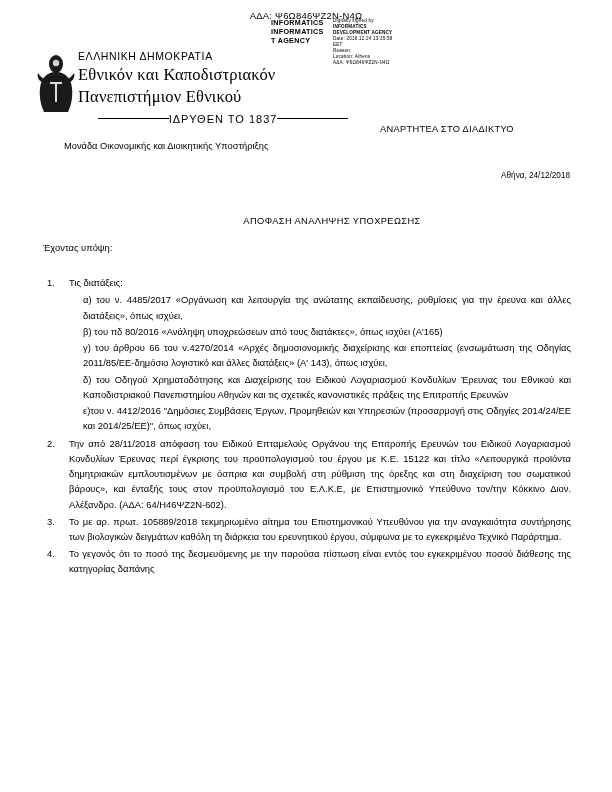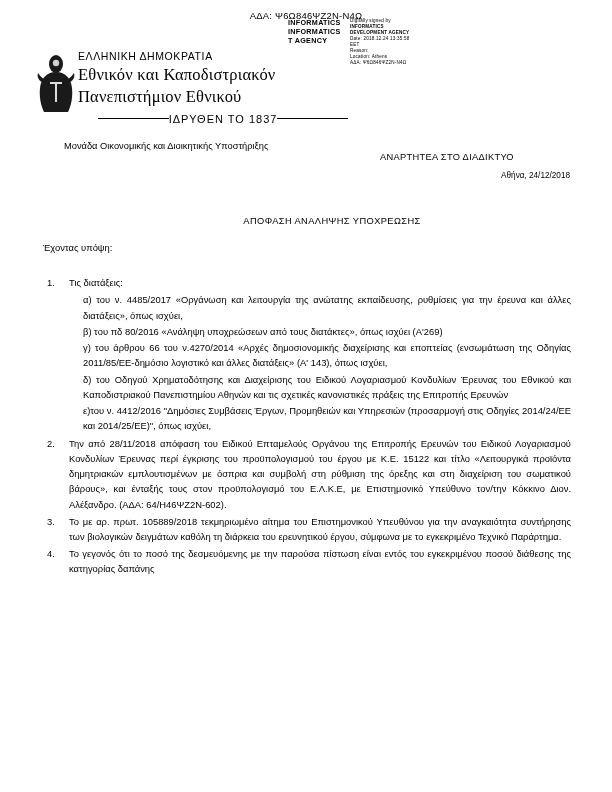--- a/index.html
+++ b/index.html
@@ -79,21 +79,21 @@
   .h-founded .rule {
     flex: 1;
     height: 1px;
     background: #000;
   }
 
   
   .agency-block {
     position: absolute;
     top: 18px;
-    left: 288px;
+    left: 271px;
     width: 125px;
     font-size: 6.2px;
     line-height: 1.25;
     letter-spacing: 0.2px;
   }
   .agency-block .en {
     font-size: 7.2px;
     font-weight: bold;
     letter-spacing: 0.3px;
   }
@@ -110,21 +110,21 @@
     position: absolute;
     top: 140px;
     left: 64px;
     font-size: 9.3px;
     line-height: 1.5;
   }
 
   
   .anarthtea {
     position: absolute;
-    top: 152px;
+    top: 124px;
     left: 380px;
     font-size: 9.3px;
     letter-spacing: 0.3px;
   }
   .meta-right {
     position: absolute;
     top: 168px;
     left: 380px;
     width: 190px;
     font-size: 8.2px;
@@ -246,21 +246,21 @@
   <div class="doc-title">ΑΠΟΦΑΣΗ ΑΝΑΛΗΨΗΣ ΥΠΟΧΡΕΩΣΗΣ</div>
 
   <div class="body-block">
     <div class="intro">Έχοντας υπόψη:</div>
 
     <ol class="items">
       <li>
         <span class="num">1.</span>
         <span>Τις διατάξεις:</span>
         <div class="sub sub-first">α) του ν. 4485/2017 «Οργάνωση και λειτουργία της ανώτατης εκπαίδευσης, ρυθμίσεις για την έρευνα και άλλες διατάξεις», όπως ισχύει,</div>
-        <div class="sub">β) του πδ 80/2016 «Ανάληψη υποχρεώσεων από τους διατάκτες», όπως ισχύει (Α'269)</div>
+        <div class="sub">β) του πδ 80/2016 «Ανάληψη υποχρεώσεων από τους διατάκτες», όπως ισχύει (Α'165)</div>
         <div class="sub">γ) του άρθρου 66 του ν.4270/2014 «Αρχές δημοσιονομικής διαχείρισης και εποπτείας (ενσωμάτωση της Οδηγίας 2011/85/ΕΕ-δημόσιο λογιστικό και άλλες διατάξεις» (Α' 143), όπως ισχύει,</div>
         <div class="sub">δ) του Οδηγού Χρηματοδότησης και Διαχείρισης του Ειδικού Λογαριασμού Κονδυλίων Έρευνας του Εθνικού και Καποδιστριακού Πανεπιστημίου Αθηνών και τις σχετικές κανονιστικές πράξεις της Επιτροπής Ερευνών</div>
         <div class="sub">ε)του ν. 4412/2016 "Δημόσιες Συμβάσεις Έργων, Προμηθειών και Υπηρεσιών (προσαρμογή στις Οδηγίες 2014/24/ΕΕ και 2014/25/ΕΕ)", όπως ισχύει,</div>
       </li>
       <li>
         <span class="num">2.</span>
         <span>Την από 28/11/2018 απόφαση του Ειδικού Επταμελούς Οργάνου της Επιτροπής Ερευνών του Ειδικού Λογαριασμού Κονδυλίων Έρευνας περί έγκρισης του προϋπολογισμού του έργου με Κ.Ε. 15122 και τίτλο «Λειτουργικά προϊόντα δημητριακών εμπλουτισμένων με όσπρια και συμβολή στη ρύθμιση της όρεξης και στη διαχείριση του σωματικού βάρους», και ένταξής τους στον προϋπολογισμό του Ε.Λ.Κ.Ε, με Επιστημονικό Υπεύθυνο τον/την Κόκκινο Διον. Αλέξανδρο. (ΑΔΑ: 64/Η46ΨΖ2Ν-602).</span>
       </li>
       <li>
         <span class="num">3.</span>

